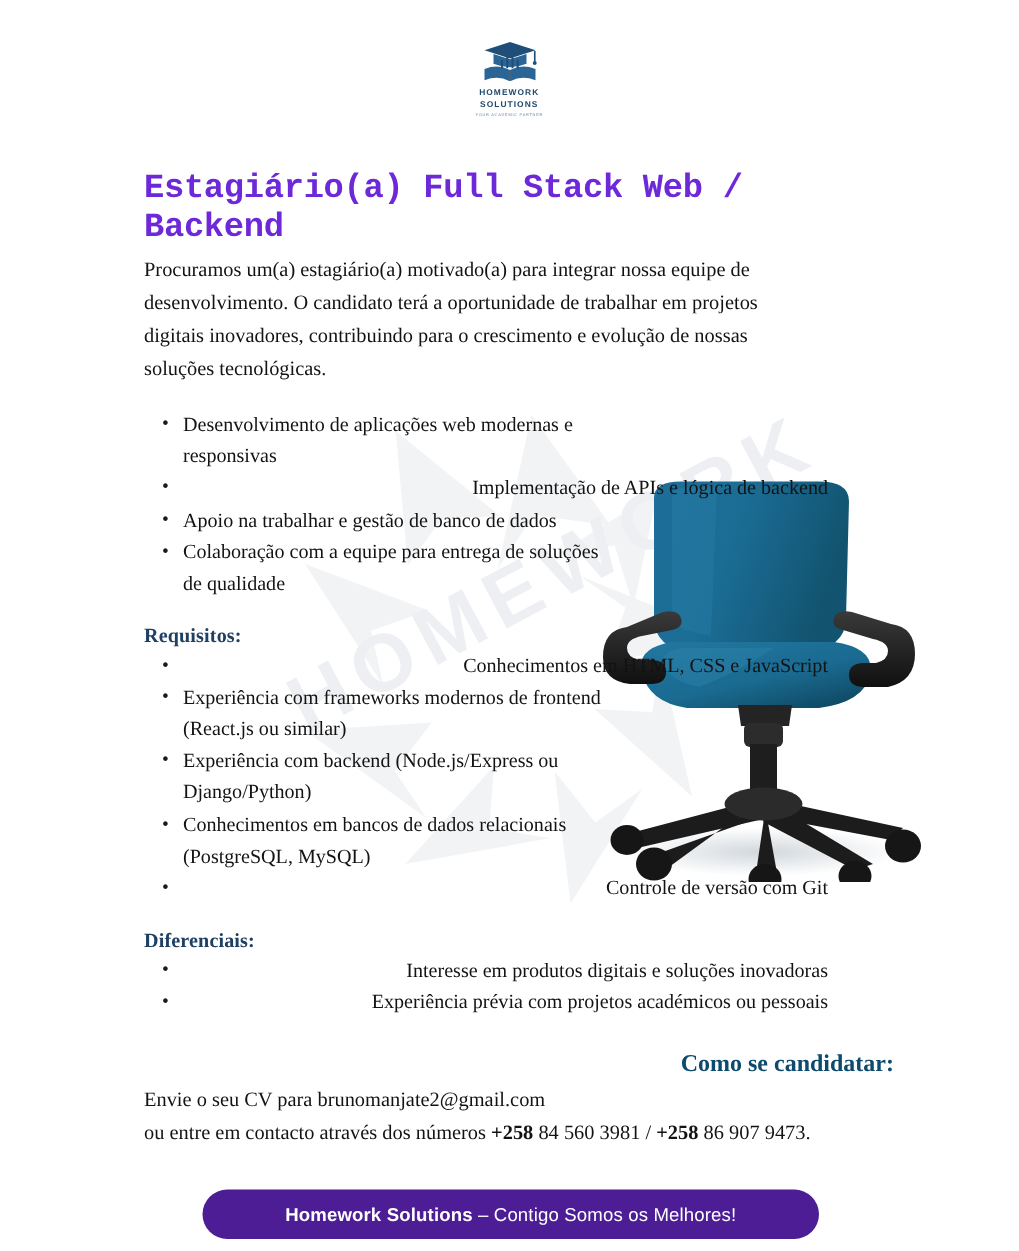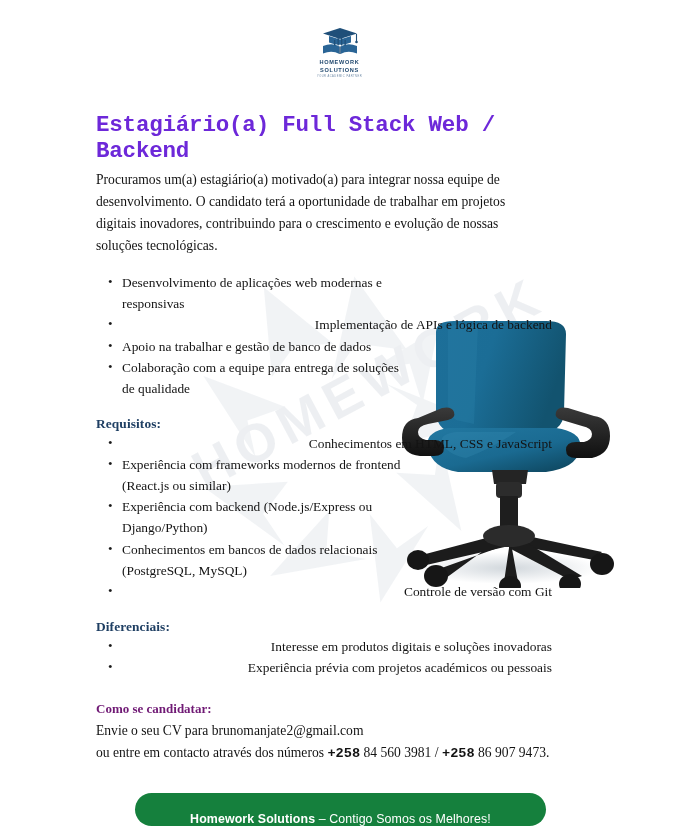--- a/index.html
+++ b/index.html
@@ -138,42 +138,43 @@
     font-size: 13px;
     color: #1a1a1a;
   }
   .li-w-280 { max-width: 292px; }
   .li-w-310 { max-width: 318px; }
   .li-w-full { max-width: 430px; text-align: right; }
 
   .apply { margin-top: 22px; }
   .apply-heading {
     margin: 0 0 3px 0;
-    font-size: 13px;
-    font-weight: 700;
-    color: #701a75;
+    font-size: 16px;
+    font-weight: 700;
+    color: #0c4a6e;
+    text-align: right;
   }
   .apply-line {
     font-size: 13.6px;
     line-height: 1.62;
     color: #131313;
   }
-  .apply-line b { font-weight: 700; font-family: Liberation Mono, monospace; }
+  .apply-line b { font-weight: 700; }
 
   
   .footer-banner {
     position: absolute;
     left: 135px;
     top: 793px;
     width: 411px;
     height: 33px;
-    background: #15803d;
+    background: #4c1d95;
     border-radius: 18px;
     display: flex;
-    align-items: flex-end;
+    align-items: center;
     justify-content: center;
     z-index: 3;
   }
   .footer-text {
     font-family: "Liberation Sans", sans-serif;
     font-size: 12.4px;
     color: #ffffff;
     letter-spacing: 0.1px;
     white-space: pre;
   }

